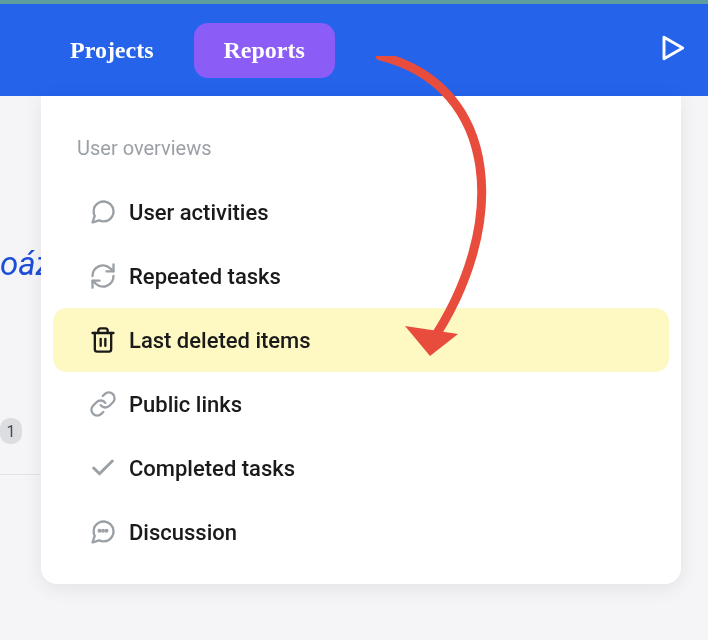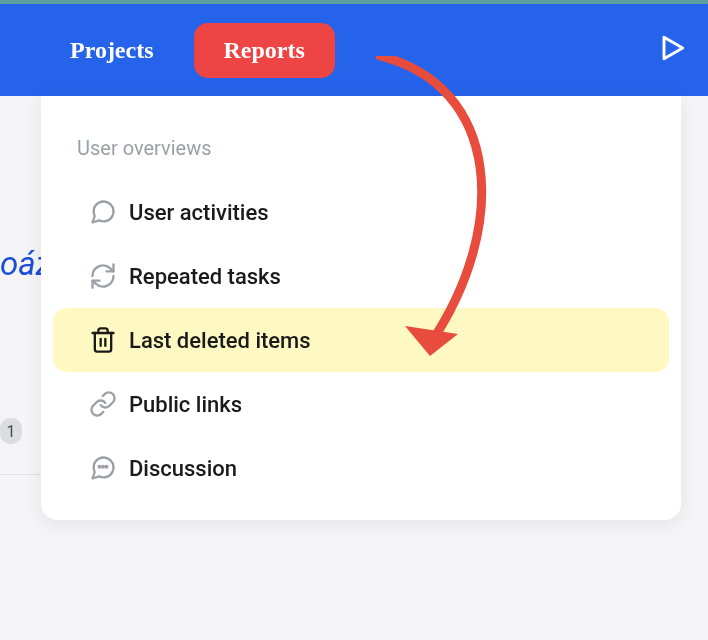--- a/index.html
+++ b/index.html
@@ -32,21 +32,21 @@
     }
     .nav-item {
       color: #ffffff;
       font-size: 24px;
       font-weight: 600;
       padding: 14px 30px;
       border-radius: 14px;
       cursor: pointer;
     }
     .nav-item.active {
-      background: #ef4444;
+      background: #8b5cf6;
     }
     .play-icon {
       margin-left: auto;
       color: #ffffff;
       flex-shrink: 0;
     }
     .background-content {
       position: absolute;
       left: 0;
       top: 244px;
@@ -187,20 +187,28 @@
   <div class="menu-item">
     <span class="menu-icon">
       <svg width="28" height="28" viewBox="0 0 24 24" fill="none" stroke="#9aa0a6" stroke-width="2" stroke-linecap="round" stroke-linejoin="round">
         <path d="M10 13a5 5 0 0 0 7.54.54l3-3a5 5 0 0 0-7.07-7.07l-1.72 1.71"></path>
         <path d="M14 11a5 5 0 0 0-7.54-.54l-3 3a5 5 0 0 0 7.07 7.07l1.71-1.71"></path>
       </svg>
     </span>
     <span class="menu-label">Public links</span>
   </div>
 
+  <div class="menu-item">
+    <span class="menu-icon">
+      <svg width="28" height="28" viewBox="0 0 24 24" fill="none" stroke="#9aa0a6" stroke-width="2.5" stroke-linecap="round" stroke-linejoin="round">
+        <polyline points="20 6 9 17 4 12"></polyline>
+      </svg>
+    </span>
+    <span class="menu-label">Completed tasks</span>
+  </div>
 
   <div class="menu-item">
     <span class="menu-icon">
       <svg width="28" height="28" viewBox="0 0 24 24" fill="none" stroke="#9aa0a6" stroke-width="2" stroke-linecap="round" stroke-linejoin="round">
         <path d="M21 11.5a8.38 8.38 0 0 1-.9 3.8 8.5 8.5 0 0 1-7.6 4.7 8.38 8.38 0 0 1-3.8-.9L3 21l1.9-5.7a8.38 8.38 0 0 1-.9-3.8 8.5 8.5 0 0 1 4.7-7.6 8.38 8.38 0 0 1 3.8-.9h.5a8.48 8.48 0 0 1 8 8v.5z"></path>
         <circle cx="9" cy="11" r="0.7" fill="#9aa0a6"></circle>
         <circle cx="12" cy="11" r="0.7" fill="#9aa0a6"></circle>
         <circle cx="15" cy="11" r="0.7" fill="#9aa0a6"></circle>
       </svg>
     </span>

